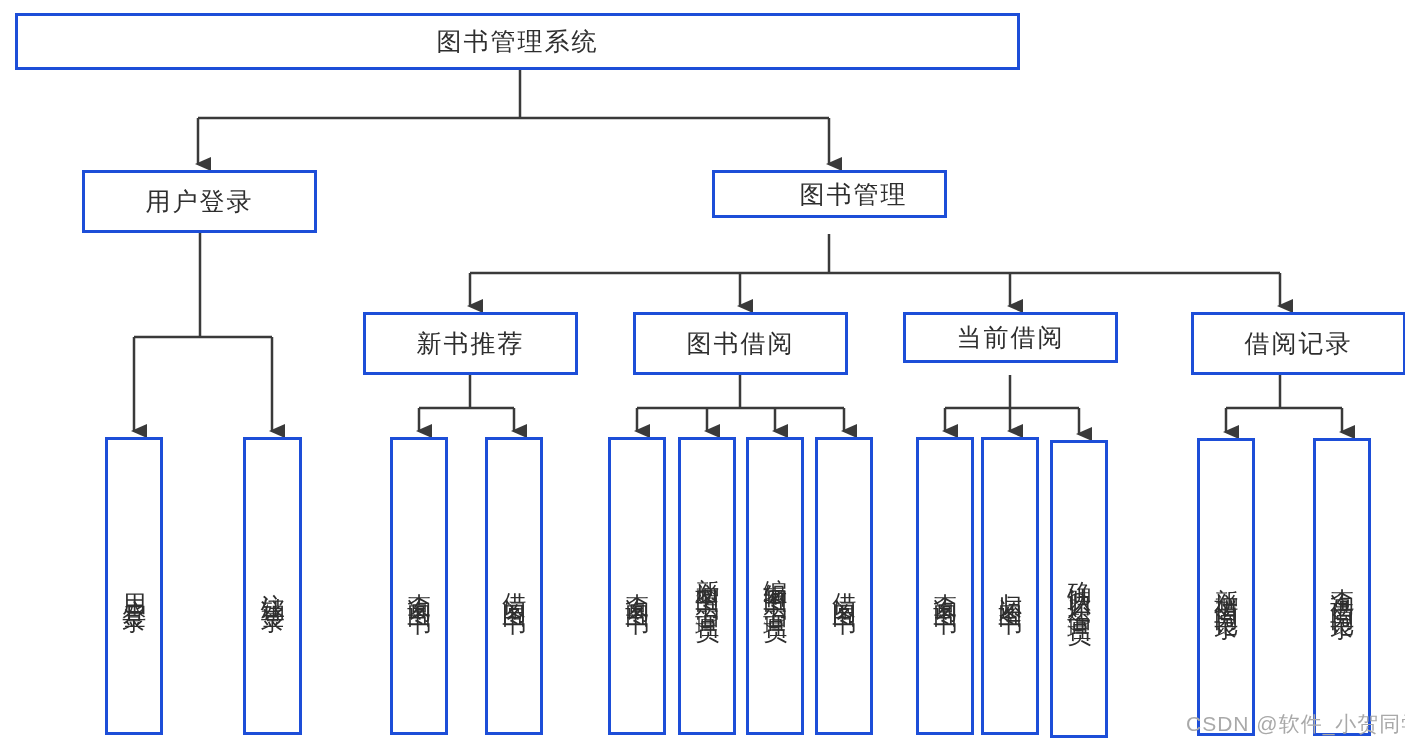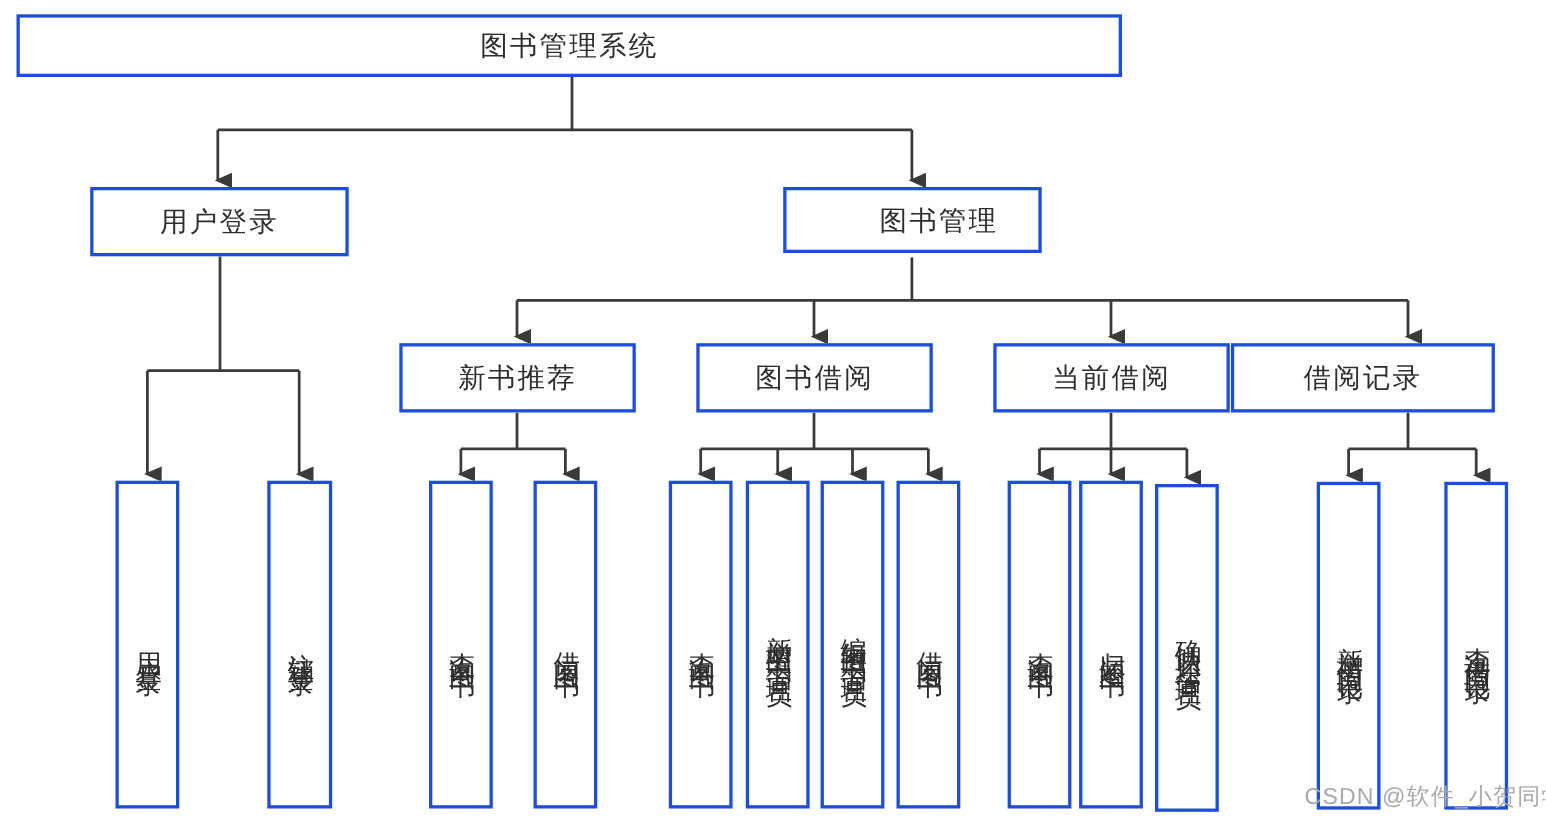--- a/index.html
+++ b/index.html
@@ -107,26 +107,26 @@
       <path d="M1280,375 V408"></path>
       <path d="M1226,408 H1342"></path>
       <path d="M1226,408 V432" marker-end="url(#arrow)"></path>
       <path d="M1342,408 V432" marker-end="url(#arrow)"></path>
     </g>
   </svg>
 
   <div class="box h-box" style="left:15px; top:13px; width:1005px; height:57px;">图书管理系统</div>
 
   <div class="box h-box" style="left:82px; top:170px; width:235px; height:63px;">用户登录</div>
-  <div class="box h-box" style="left:712px; top:170px; width:235px; height:60px;padding-left:48px;">图书管理</div>
+  <div class="box h-box" style="left:712px; top:170px; width:235px; height:48px;padding-left:48px;">图书管理</div>
 
   <div class="box h-box" style="left:633px; top:312px; width:215px; height:63px;">图书借阅</div>
   <div class="box h-box" style="left:363px; top:312px; width:215px; height:63px;">新书推荐</div>
-  <div class="box h-box" style="left:903px; top:312px; width:215px; height:63px;">当前借阅</div>
-  <div class="box h-box" style="left:1119px; top:312px; width:240px; height:63px;">借阅记录</div>
+  <div class="box h-box" style="left:903px; top:312px; width:215px; height:51px;">当前借阅</div>
+  <div class="box h-box" style="left:1191px; top:312px; width:215px; height:63px;">借阅记录</div>
 
   <div class="box leaf" style="left:105px; top:437px; width:58px; height:298px;">
     <span>用户登录</span>
   </div>
   <div class="box leaf" style="left:243px; top:437px; width:59px; height:298px;">
     <span>注销登录</span>
   </div>
 
   <div class="box leaf" style="left:390px; top:437px; width:58px; height:298px;">
     <span>查询图书</span>

